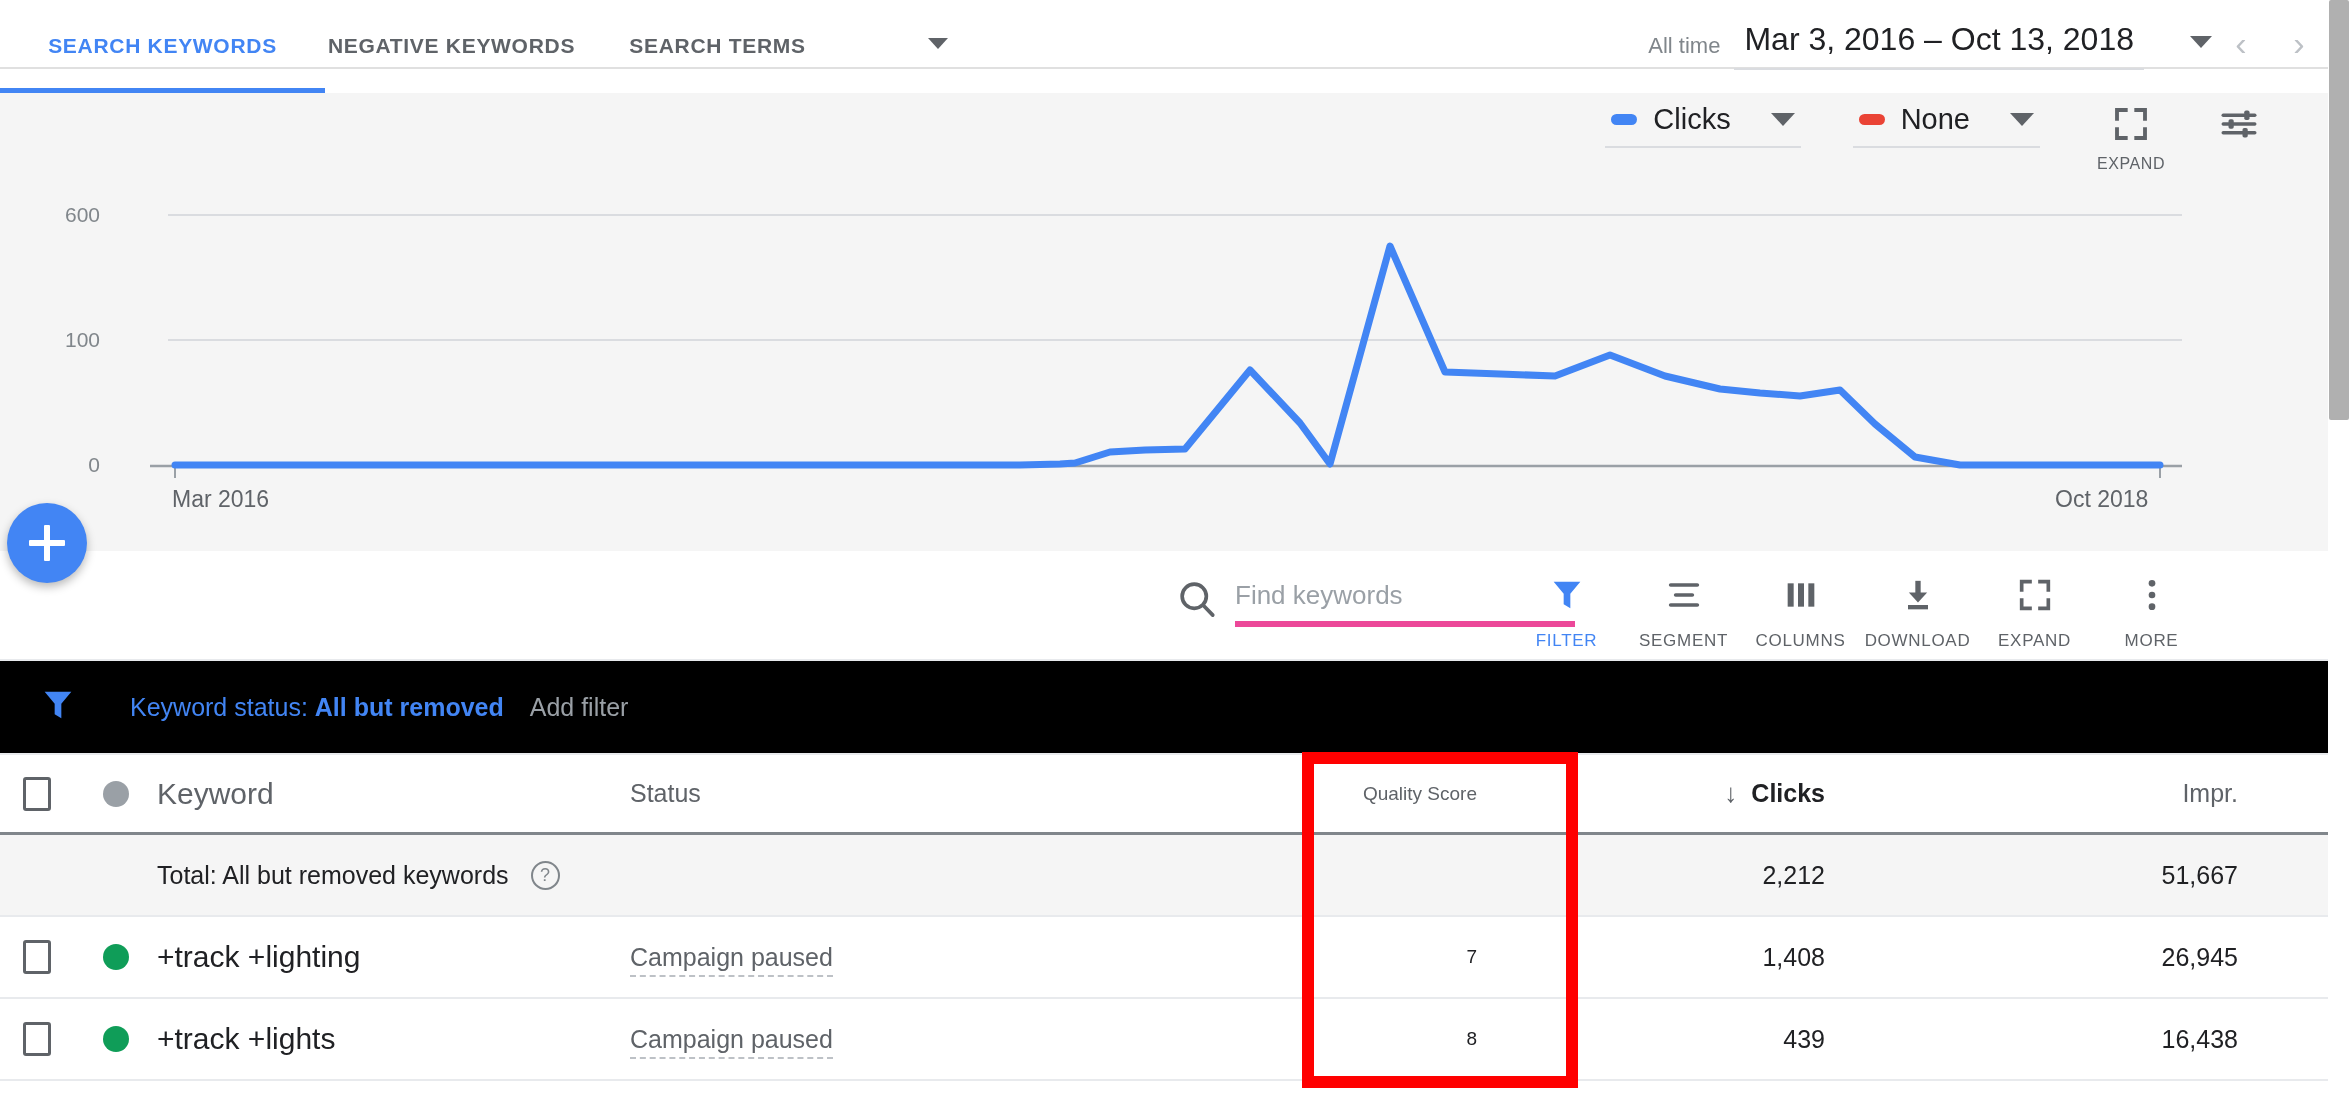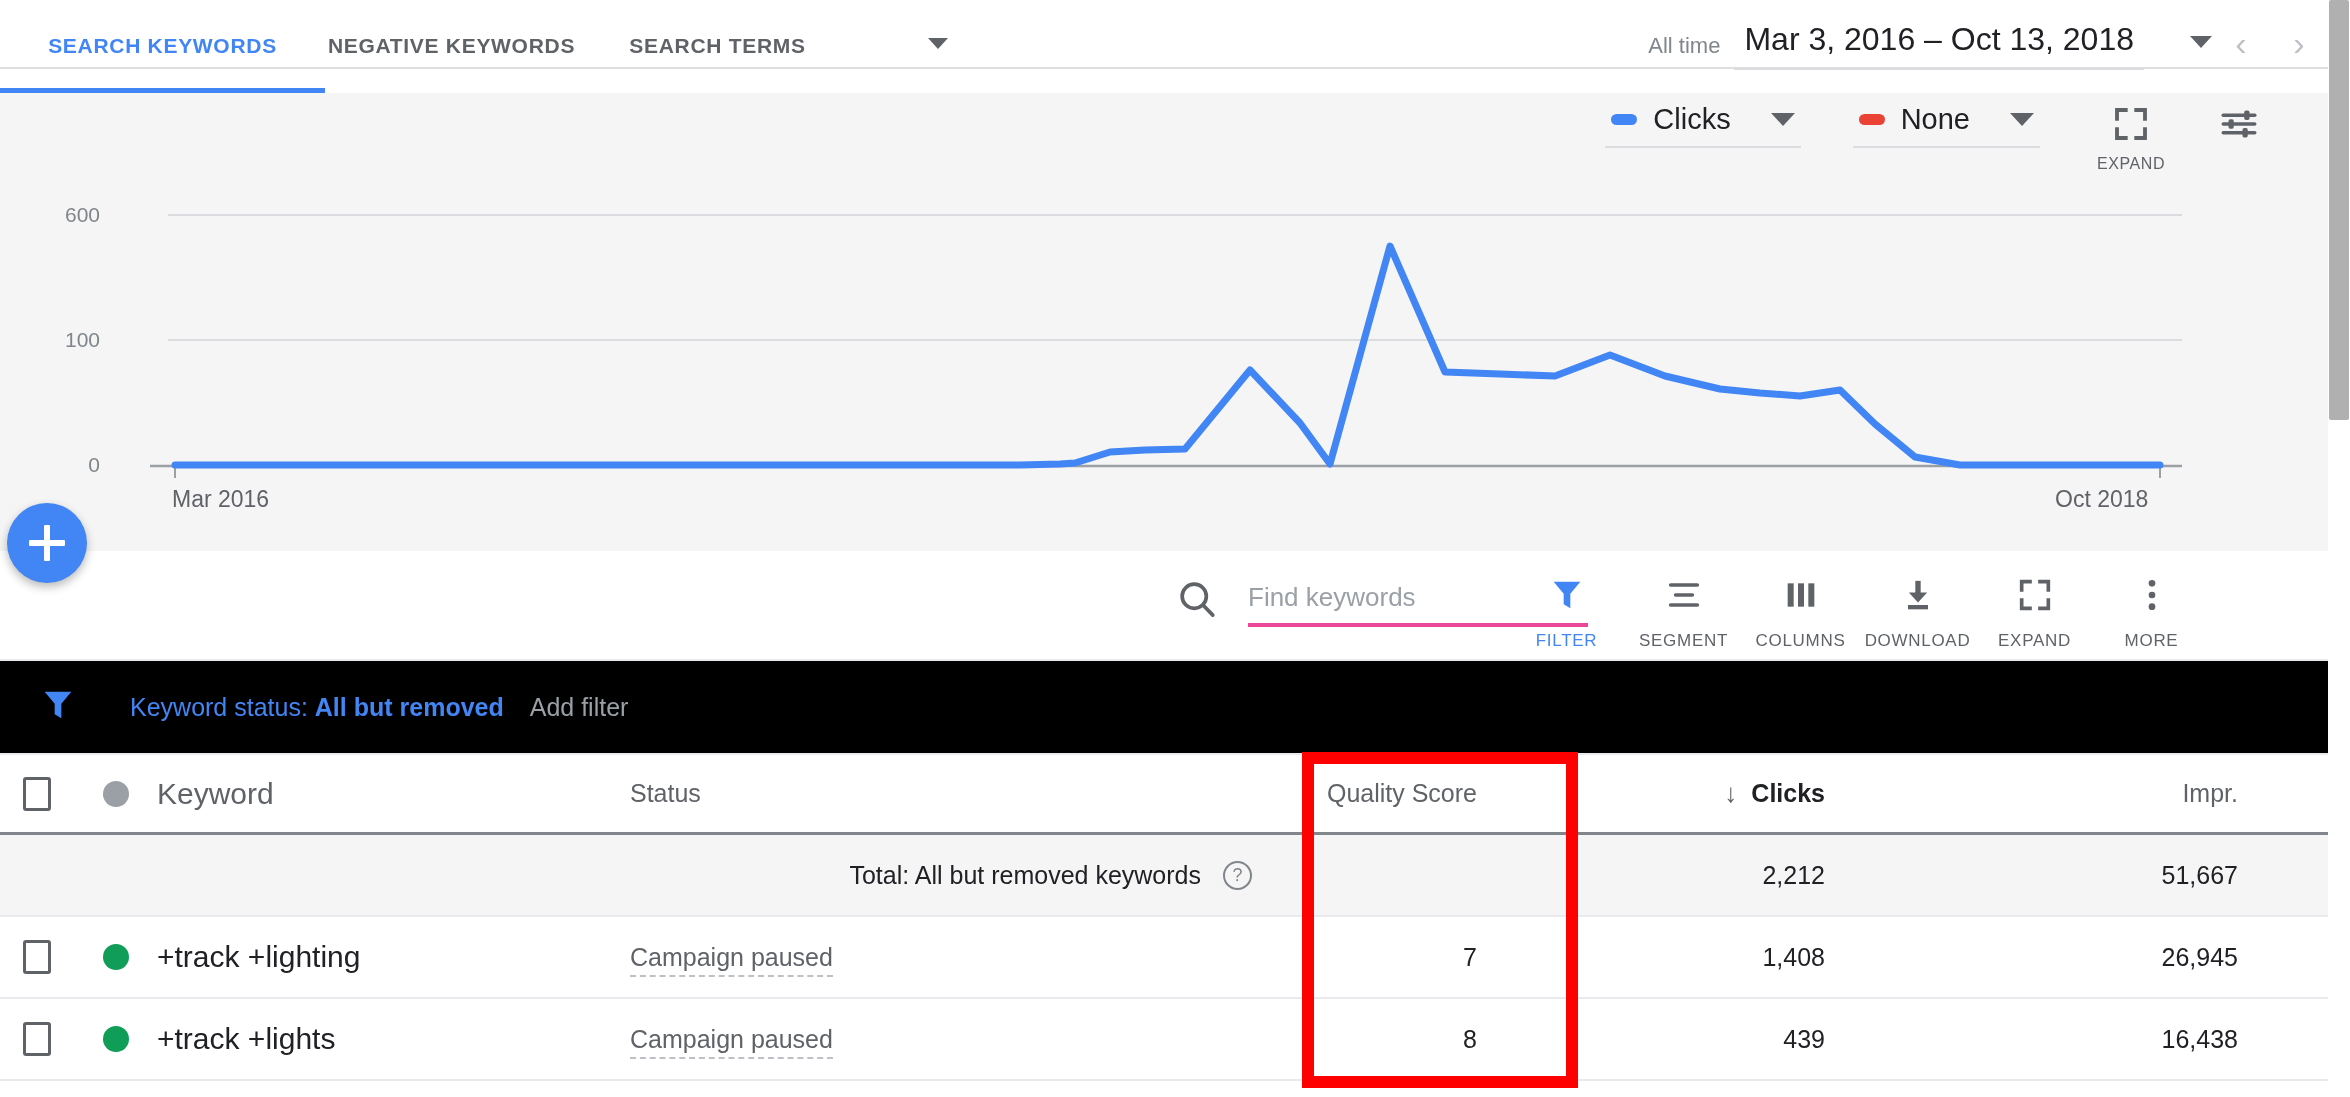--- a/index.html
+++ b/index.html
@@ -82,21 +82,21 @@
   }
   .fab .plus-h { position:absolute; width:36px; height:6px; background:#fff; border-radius:1px;}
   .fab .plus-v { position:absolute; width:6px; height:36px; background:#fff; border-radius:1px;}
 
   
   .toolbar {
     position:absolute; left:0; top:551px; width:2328px; height:110px;
     background:#fff; border-bottom:2px solid #e8eaed;
   }
   .search-wrap { position:absolute; left:1175px; top:26px; display:flex; align-items:flex-end; }
-  .search-underline { width:340px; border-bottom:4px solid #ec4899; padding-bottom:10px;margin-left:13px; }
+  .search-underline { width:340px; border-bottom:6px solid #ec4899; padding-bottom:10px; }
   .search-input {
     border:none; outline:none; background:transparent; font-size:26px; color:#202124;
     font-family:"Liberation Sans", sans-serif; width:320px;
   }
   .search-input::placeholder { color:#9aa0a6; }
   .tb-items { position:absolute; left:1508px; top:18px; display:flex; }
   .tb-item { width:117px; text-align:center; cursor:pointer; padding-top:6px;}
   .tb-item .tlabel { font-size:17px; color:#5f6368; letter-spacing:0.7px; margin-top:12px; }
   .tb-item.active .tlabel { color:#4285f4; }
 
@@ -116,30 +116,30 @@
   .trow.head { height:82px; border-top:2px solid #e8eaed; border-bottom:3px solid #80868b; }
   .trow.total { height:82px; background:#f5f5f5; border-bottom:2px solid #e8eaed; }
   .trow.data { height:82px; border-bottom:2px solid #e8eaed; }
 
   .c-check { width:74px; display:flex; justify-content:center; align-items:center; }
   .cbox { width:28px;height:34px;border:3px solid #5f6368;border-radius:3px; cursor:pointer; }
   .c-status { width:83px; display:flex; justify-content:center; align-items:center;}
   .statdot { width:26px;height:26px;border-radius:50%; }
   .c-keyword { width:473px; font-size:30px; color:#202124; }
   .c-statustext { width:622px; font-size:25px; }
-  .c-qs { width:253px; text-align:right; padding-right:28px; font-size:25px; color:#202124; }
+  .c-qs { width:253px; text-align:right; padding-right:28px; font-size:19px; color:#202124; }
   .c-clicks { width:348px; text-align:right; padding-right:28px; font-size:25px; color:#202124; }
   .c-impr { width:423px; text-align:right; padding-right:38px; font-size:25px; color:#202124; }
 
   .th { color:#5f6368; font-weight:400; }
   .th.sorted { color:#202124; font-weight:700; }
   .dashed {
     color:#5f6368; border-bottom:2px dashed #bdc1c6; padding-bottom:4px; cursor:pointer;
   }
-  .total-label { font-size:25px; color:#202124; display:flex; align-items:center;justify-content:flex-end; }
+  .total-label { font-size:25px; color:#202124; display:flex; align-items:center; }
   .help-i {
     display:inline-flex; align-items:center; justify-content:center;
     width:29px;height:29px;border:2px solid #80868b;border-radius:50%;
     font-size:18px;color:#80868b; margin-left:22px; cursor:pointer;
   }
   .sortarrow { color:#5f6368; font-size:26px; margin-right:14px; }
 
   
   .annot {
     position:absolute; left:1302px; top:752px; width:276px; height:336px;

